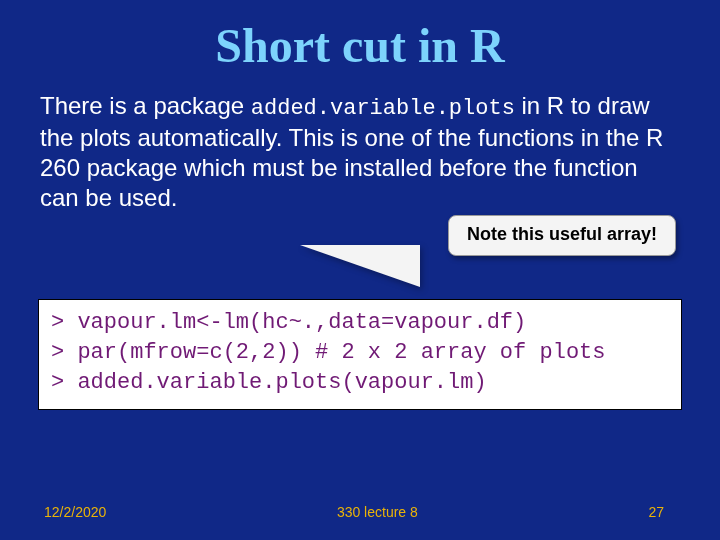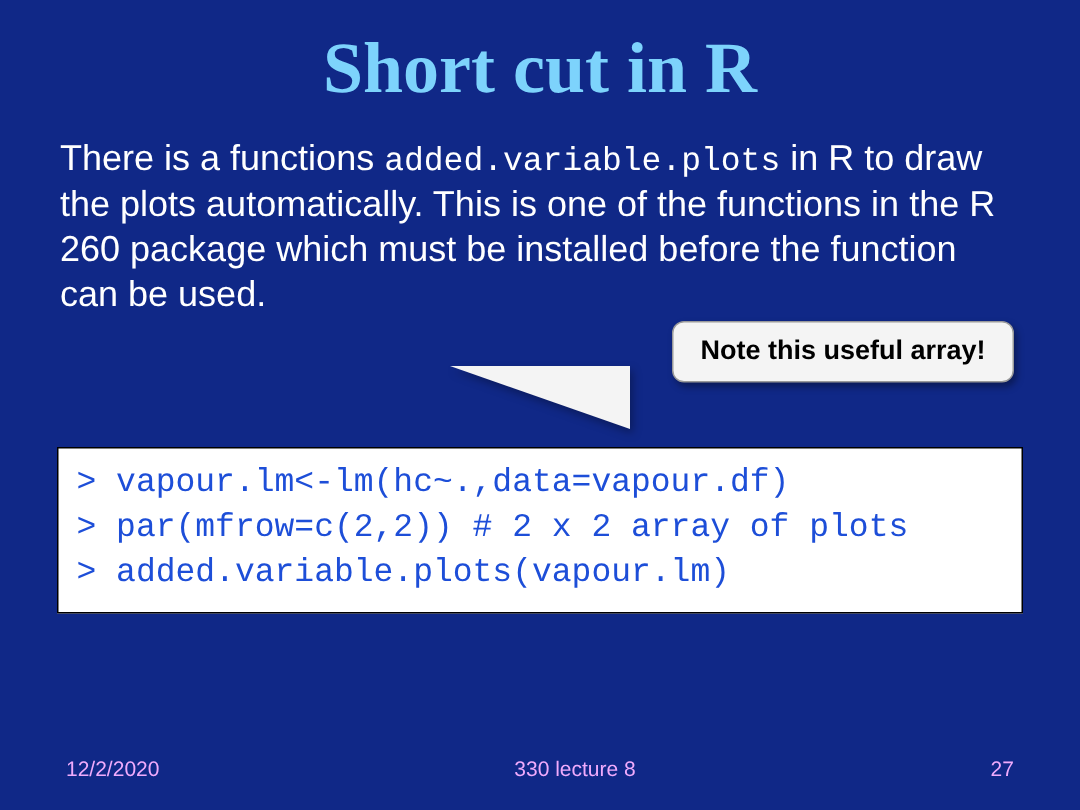--- a/index.html
+++ b/index.html
@@ -56,46 +56,46 @@
     width: 0;
     height: 0;
     border-right: 120px solid #f4f4f4;
     border-bottom: 42px solid transparent;
     filter: drop-shadow(2px 3px 3px rgba(0,0,0,0.3));
   }
   .code-box {
     margin: 0 38px 0 38px;
     background: #ffffff;
     border: 1px solid #000000;
-    color: #1d4ed8;
+    color: #701a75;
     font-family: "Courier New", Courier, monospace;
     font-size: 22px;
     line-height: 1.38;
     padding: 8px 12px 10px 12px;
     white-space: pre;
   }
   .footer {
     position: absolute;
     bottom: 20px;
     left: 0;
-    right: 0;
+    right: 12px;
     padding: 0 44px 0 44px;
     display: flex;
     justify-content: space-between;
     font-size: 14px;
-    color: #f0abfc;
+    color: #eab308;
   }
 </style>
 </head>
 <body>
 
 <h1 class="title">Short cut in R</h1>
 
 <div class="body-text">
-  <span>There is a functions </span><span class="mono">added.variable.plots</span><span> in R to draw the plots automatically. This is one of the functions in the R 260 package which must be installed before the function can be used.</span>
+  <span>There is a package </span><span class="mono">added.variable.plots</span><span> in R to draw the plots automatically. This is one of the functions in the R 260 package which must be installed before the function can be used.</span>
 </div>
 
 <div class="callout-wrap">
   <div class="callout-tail"></div>
   <div class="callout">Note this useful array!</div>
 </div>
 
 <div class="code-box">&gt; vapour.lm&lt;-lm(hc~.,data=vapour.df)
 &gt; par(mfrow=c(2,2)) # 2 x 2 array of plots
 &gt; added.variable.plots(vapour.lm)</div>

